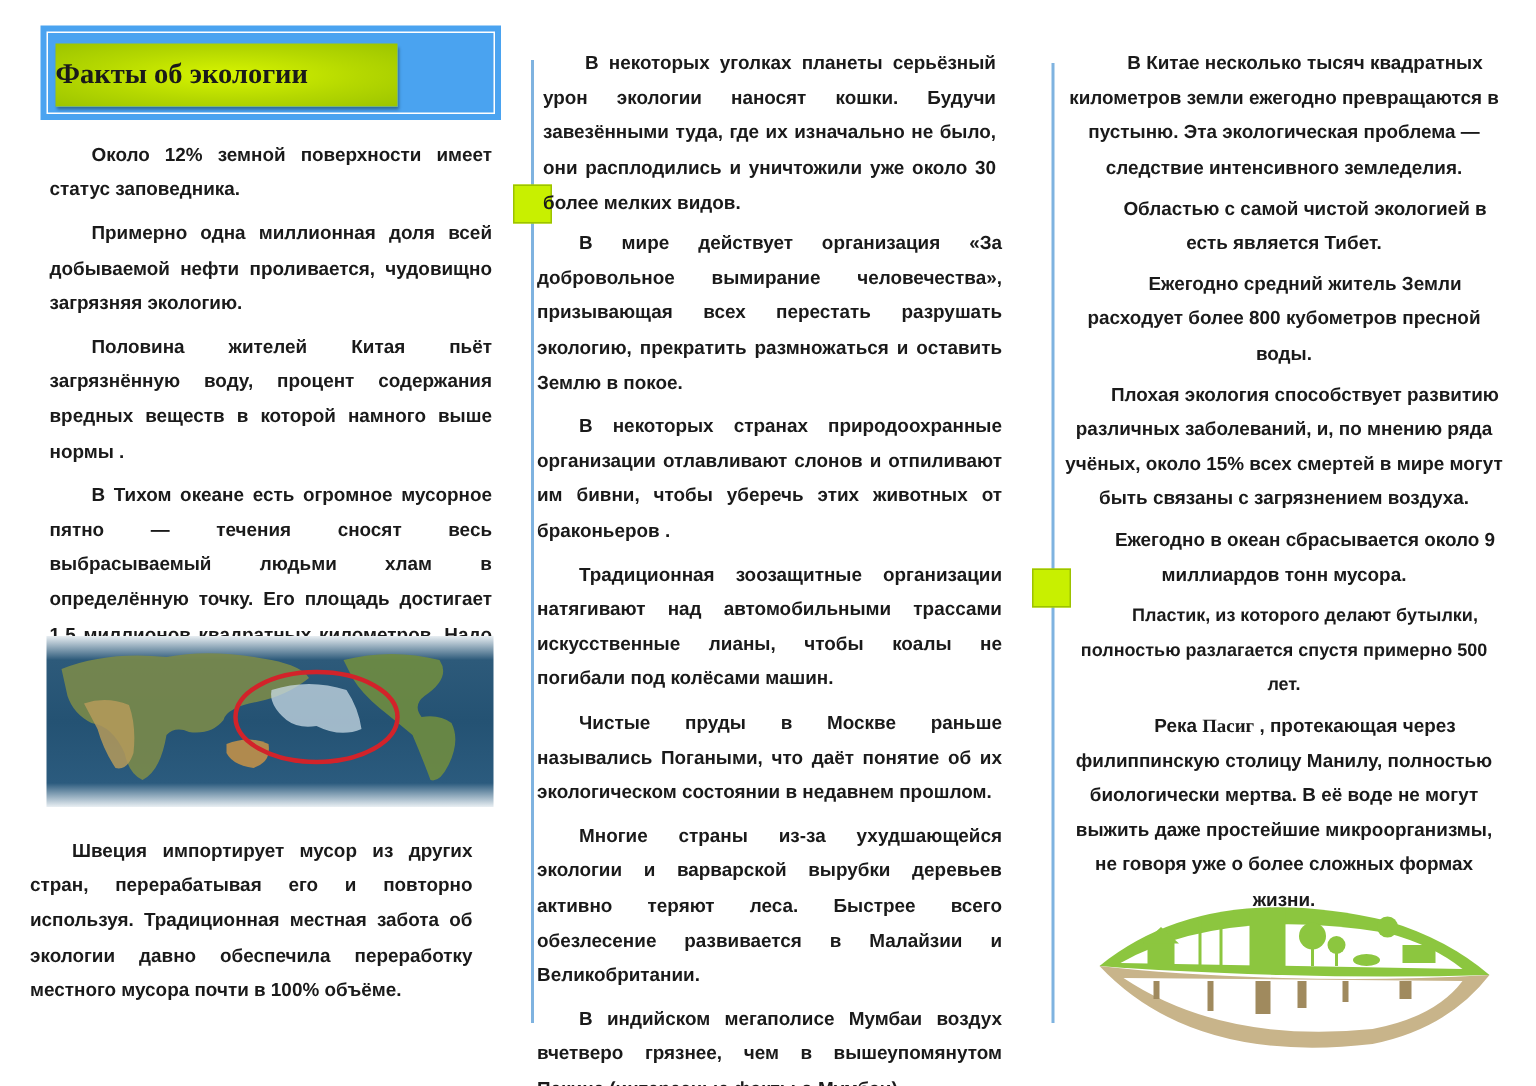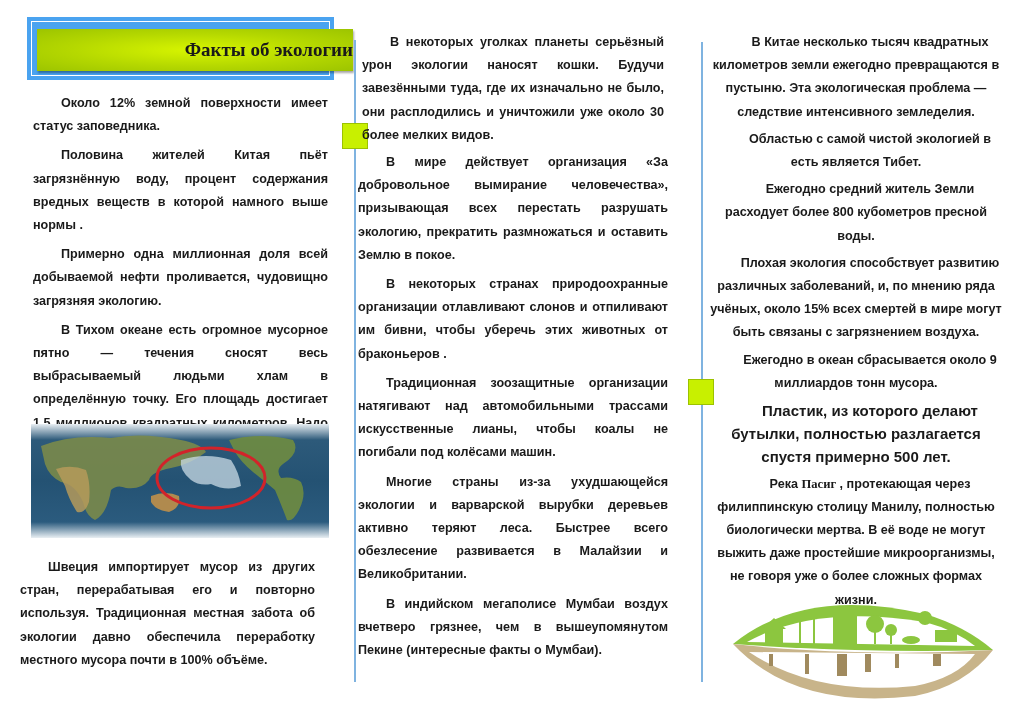--- a/index.html
+++ b/index.html
@@ -9,44 +9,44 @@
   .col p { margin:0 0 6px 0; text-indent:28px; }
   .col p.tight { margin:4px; }
   #col1 { left:33px; top:92px; width:295px; }
   #col2 { left:358px; top:27px; width:310px; }
   #col3 { left:706px; top:27px; width:300px; }
   #col1b { left:20px; top:556px; width:295px; }
   .vline { position:absolute; width:2px; background:#7fb3e0; }
   .green-sq { position:absolute; width:24px; height:24px; background:#c8f000; border:1px solid #9cc200; }
   .title-frame { position:absolute; left:27px; top:17px; width:307px; height:63px; background:#4aa3f0; }
   .title-frame .inner { position:absolute; left:4px; top:4px; right:4px; bottom:4px; border:1.5px solid #ffffff; }
-  .title-box { position:absolute; left:37px; top:29px; width:316px; height:42px;
+  .title-box { position:absolute; left:37px; top:29px; width:228px; height:42px;
                background:radial-gradient(ellipse at center, #d7f500 0%, #b5d800 55%, #9cc400 100%);
-               box-shadow:1px 2px 2px rgba(0,0,0,0.35); display:flex; align-items:center; justify-content:flex-end; }
+               box-shadow:1px 2px 2px rgba(0,0,0,0.35); display:flex; align-items:center; justify-content:flex-start; }
   .title-box span { font-family:"Liberation Serif", "DejaVu Serif", serif; font-weight:bold; font-size:19px; color:#1a1a1a; }
   .map { position:absolute; left:31px; top:424px; width:298px; height:114px; overflow:hidden;
          background:linear-gradient(180deg,#e8eef2 0%,#2d5a7a 14%,#245273 50%,#2b5b7e 86%,#e9eff3 100%); }
   .leaf { position:absolute; left:725px; top:592px; width:270px; height:120px; }
-  .small { font-size:15px; }
+  .small { font-size:12px; }
   .serif-word { font-family:"Liberation Serif", serif; font-weight:bold; }
 </style>
 </head>
 <body>
 
 <div class="title-frame">
     <div class="inner"></div>
   </div>
 <div class="title-box">
   <span>Факты об экологии</span>
 </div>
 
 <div class="col" id="col1">
   <p>Около 12% земной поверхности имеет статус заповедника.</p>
+  <p>Примерно одна миллионная доля всей добываемой нефти проливается, чудовищно загрязняя экологию.</p>
   <p>Половина жителей Китая пьёт загрязнённую воду, процент содержания вредных веществ в которой намного выше нормы .</p>
-  <p>Примерно одна миллионная доля всей добываемой нефти проливается, чудовищно загрязняя экологию.</p>
   <p style="text-align:justify">В Тихом океане есть огромное мусорное пятно — течения сносят весь выбрасываемый людьми хлам в определённую точку. Его площадь достигает 1,5 миллионов квадратных километров. Надо ли говорить, какой урон мировой экологии это наносит</p>
 </div>
 
 <div class="map">
   <svg width="298" height="114" viewBox="0 0 298 114">
     <path d="M10 22 Q40 10 80 14 Q110 8 150 16 Q170 20 175 28 Q160 40 140 44 Q120 48 118 56 Q110 66 95 64 Q86 60 80 66 Q76 90 64 96 Q55 92 52 78 Q44 60 30 58 Q18 52 14 40 Z" fill="#7a8a4a" opacity="0.9"></path>
     <path d="M25 45 Q40 40 55 46 Q60 60 58 78 Q54 90 46 88 Q38 76 34 62 Z" fill="#b59a5a" opacity="0.85"></path>
     <path d="M120 72 Q135 66 148 72 Q150 84 138 88 Q124 86 120 78 Z" fill="#b08a4e"></path>
     <path d="M198 16 Q230 8 262 16 Q270 28 252 40 Q244 46 250 54 Q262 52 270 58 Q276 70 268 86 Q262 98 256 96 Q250 80 244 66 Q232 56 222 48 Q210 38 204 28 Z" fill="#6f8c40" opacity="0.9"></path>
     <path d="M150 36 Q175 28 200 36 Q208 48 210 62 Q196 68 180 60 Q168 62 160 56 Q148 46 150 36 Z" fill="#c9dbe6" opacity="0.75"></path>
@@ -62,20 +62,21 @@
 <div class="vline" style="left:701px; top:42px; height:640px;"></div>
 
 <div class="green-sq" style="left:342px; top:123px;"></div>
 <div class="green-sq" style="left:688px; top:379px;"></div>
 
 <div class="col" id="col2">
   <p class="tight">В некоторых уголках планеты серьёзный урон экологии наносят кошки. Будучи завезёнными туда, где их изначально не было, они расплодились и уничтожили уже около 30 более мелких видов.</p>
   <p>В мире действует организация «За добровольное вымирание человечества», призывающая всех перестать разрушать экологию, прекратить размножаться и оставить Землю в покое.</p>
   <p>В некоторых странах природоохранные организации отлавливают слонов и отпиливают им бивни, чтобы уберечь этих животных от браконьеров .</p>
   <p>Традиционная зоозащитные организации натягивают над автомобильными трассами искусственные лианы, чтобы коалы не погибали под колёсами машин.</p>
+  <p>Чистые пруды в Москве раньше назывались Погаными, что даёт понятие об их экологическом состоянии в недавнем прошлом.</p>
   <p>Многие страны из-за ухудшающейся экологии и варварской вырубки деревьев активно теряют леса. Быстрее всего обезлесение развивается в Малайзии и Великобритании.</p>
   <p>В индийском мегаполисе Мумбаи воздух вчетверо грязнее, чем в вышеупомянутом Пекине (интересные факты о Мумбаи).</p>
 
 </div>
 
 <div class="col" id="col3" style="text-align:center">
   <p class="tight">В Китае несколько тысяч квадратных километров земли ежегодно превращаются в пустыню. Эта экологическая проблема — следствие интенсивного земледелия.</p>
   <p class="tight">Областью с самой чистой экологией в есть является Тибет.</p>
   <p class="tight">Ежегодно средний житель Земли расходует более 800 кубометров пресной воды.</p>
   <p class="tight">Плохая экология способствует развитию различных заболеваний, и, по мнению ряда учёных, около 15% всех смертей в мире могут быть связаны с загрязнением воздуха.</p>

